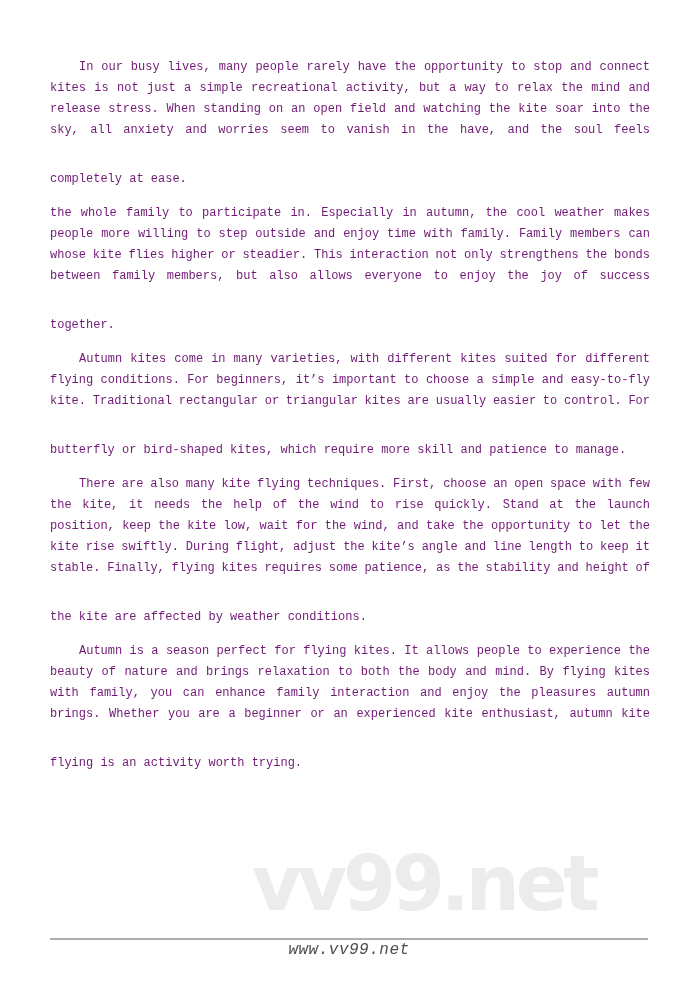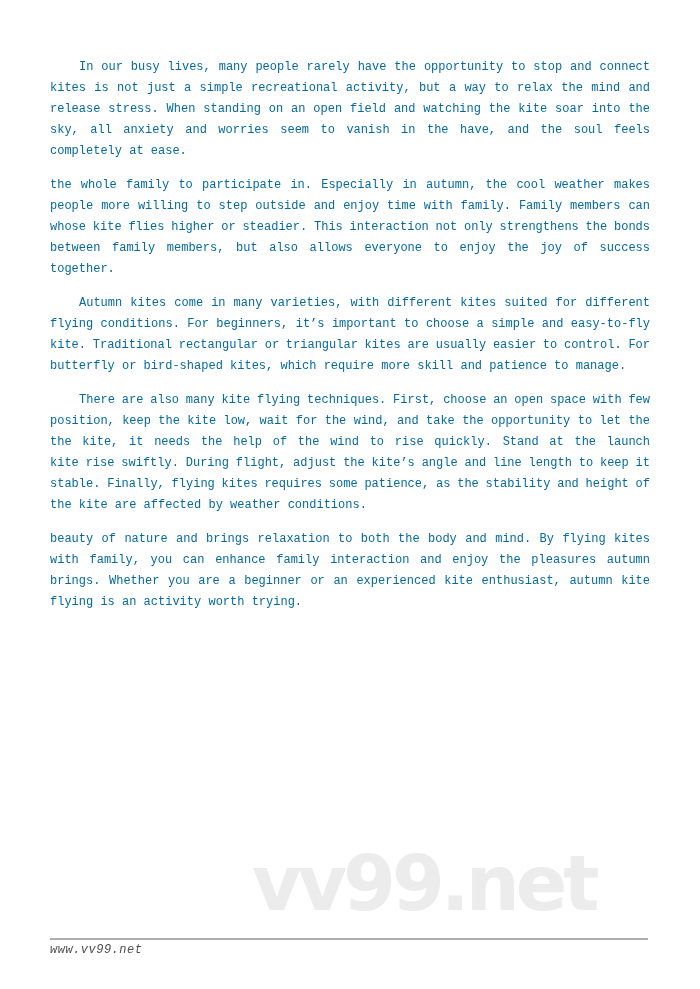--- a/index.html
+++ b/index.html
@@ -45,51 +45,52 @@
     text-align-last: justify;
     word-spacing: -1.5px;
     white-space: normal;
     hyphens: none;
   }
   .line.first { padding-left: 29px; }
   .line.last {
     text-align: left;
     text-align-last: left;
     word-spacing: normal;
+    margin-top: 28px;
   }
   .footer-rule {
     position: absolute;
     left: 50px;
     top: 938px;
     width: 598px;
     height: 2px;
     background: #aeaeae;
   }
   .footer-url {
     position: absolute;
     left: 50px;
     top: 943px;
     width: 598px;
-    text-align: left;
+    text-align: center;
     font-family: "Liberation Mono", "DejaVu Sans Mono", monospace;
     font-style: italic;
-    font-size: 12px;
+    font-size: 16px;
     line-height: 15px;
     letter-spacing: 0.5px;
     color: #4f4f4f;
   }
 </style>
 </head>
 <body>
 
 <div class="page">
 
   <div class="watermark" style="color: rgb(236, 236, 236);">vv99.net</div>
 
-  <div class="content" style="color: #0369a1;">
+  <div class="content" style="color: #701a75;">
       <div class="para">
         <div class="line first">In our busy lives, many people rarely have the opportunity to stop and connect</div>
         <div class="line">kites is not just a simple recreational activity, but a way to relax the mind and</div>
         <div class="line">release stress. When standing on an open field and watching the kite soar into the</div>
         <div class="line">sky, all anxiety and worries seem to vanish in the have, and the soul feels</div>
         <div class="line last">completely at ease.</div>
       </div>
       <div class="para">
         <div class="line">the whole family to participate in. Especially in autumn, the cool weather makes</div>
         <div class="line">people more willing to step outside and enjoy time with family. Family members can</div>
@@ -98,27 +99,28 @@
         <div class="line last">together.</div>
       </div>
       <div class="para">
         <div class="line first">Autumn kites come in many varieties, with different kites suited for different</div>
         <div class="line">flying conditions. For beginners, it’s important to choose a simple and easy-to-fly</div>
         <div class="line">kite. Traditional rectangular or triangular kites are usually easier to control. For</div>
         <div class="line last">butterfly or bird-shaped kites, which require more skill and patience to manage.</div>
       </div>
       <div class="para">
         <div class="line first">There are also many kite flying techniques. First, choose an open space with few</div>
+        <div class="line">the kite, it needs the help of the wind to rise quickly. Stand at the launch</div>
         <div class="line">position, keep the kite low, wait for the wind, and take the opportunity to let the</div>
-        <div class="line">the kite, it needs the help of the wind to rise quickly. Stand at the launch</div>
         <div class="line">kite rise swiftly. During flight, adjust the kite’s angle and line length to keep it</div>
         <div class="line">stable. Finally, flying kites requires some patience, as the stability and height of</div>
         <div class="line last">the kite are affected by weather conditions.</div>
       </div>
       <div class="para">
+        <div class="line first">Autumn is a season perfect for flying kites. It allows people to experience the</div>
         <div class="line">beauty of nature and brings relaxation to both the body and mind. By flying kites</div>
         <div class="line">with family, you can enhance family interaction and enjoy the pleasures autumn</div>
         <div class="line">brings. Whether you are a beginner or an experienced kite enthusiast, autumn kite</div>
         <div class="line last">flying is an activity worth trying.</div>
       </div>
     </div>
 
   <div class="footer-rule" style="background: rgb(174, 174, 174);"></div>
 
   <div class="footer-url">www.vv99.net</div>

